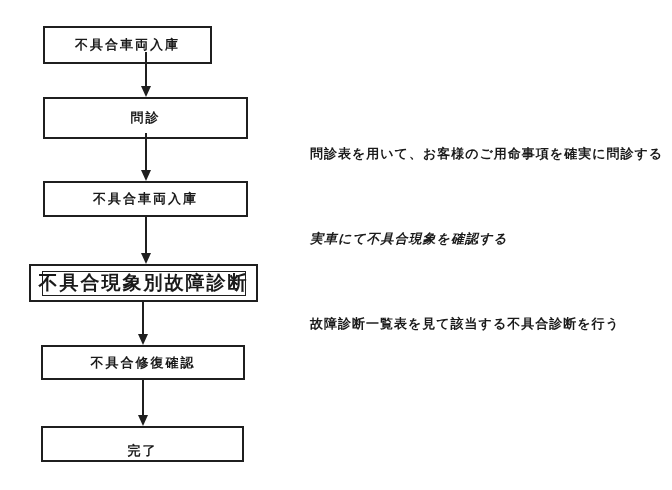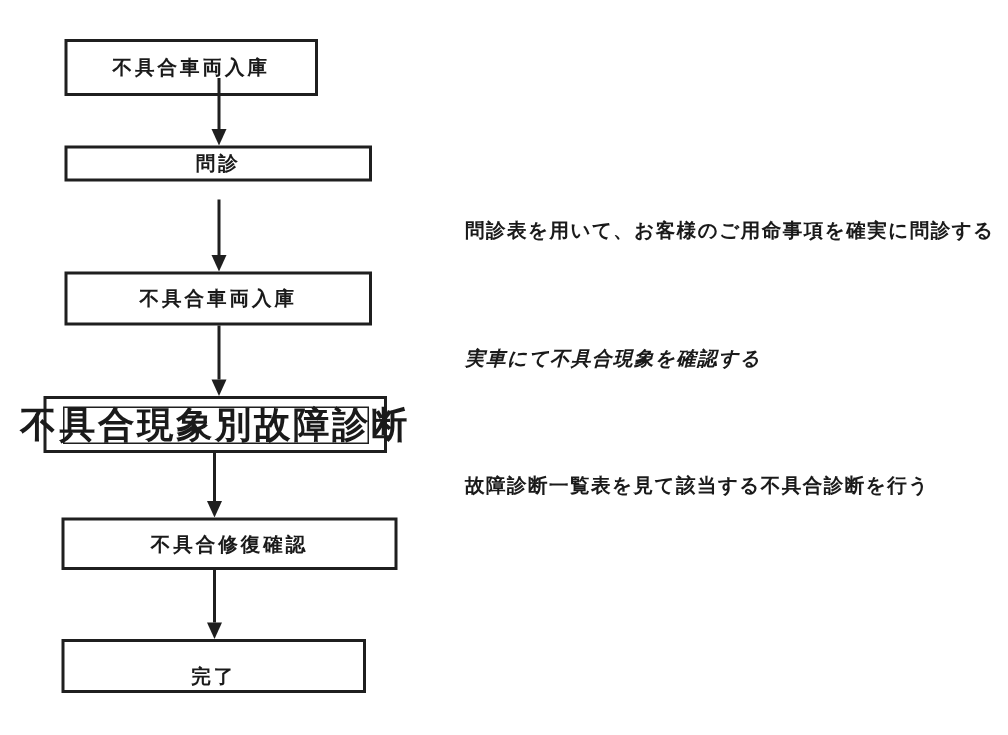--- a/index.html
+++ b/index.html
@@ -32,21 +32,21 @@
   .flow-box.emphasized {
     padding: 0;
   }
   .inner-box {
     box-sizing: border-box;
     border: 1px solid #1f1f1f;
     background: #ffffff;
     display: flex;
     align-items: center;
     justify-content: center;
-    font-size: 24px;
+    font-size: 19px;
     font-weight: bold;
     letter-spacing: 2px;
     width: 204px;
     height: 25px;
     white-space: nowrap;
   }
   .arrow {
     position: absolute;
     width: 12px;
     display: flex;
@@ -82,21 +82,21 @@
 
   <div class="flow-box" style="left:43px; top:26px; width:169px; height:38px;">
     <span>不具合車両入庫</span>
   </div>
 
   <div class="arrow" style="left:140px; top:52px; height:45px;">
     <div class="arrow-line"></div>
     <div class="arrow-head"></div>
   </div>
 
-  <div class="flow-box" style="left:43px; top:97px; width:205px; height:24px;">
+  <div class="flow-box" style="left:43px; top:97px; width:205px; height:42px;">
     <span>問診</span>
   </div>
 
   <div class="arrow" style="left:140px; top:133px; height:48px;">
     <div class="arrow-line"></div>
     <div class="arrow-head"></div>
   </div>
 
   <div class="flow-box" style="left:43px; top:181px; width:205px; height:36px;">
     <span>不具合車両入庫</span>
@@ -111,21 +111,21 @@
     <div class="inner-box">
       <span>不具合現象別故障診断</span>
     </div>
   </div>
 
   <div class="arrow" style="left:137px; top:302px; height:43px;">
     <div class="arrow-line"></div>
     <div class="arrow-head"></div>
   </div>
 
-  <div class="flow-box" style="left:41px; top:345px; width:224px; height:35px;">
+  <div class="flow-box" style="left:41px; top:345px; width:204px; height:35px;">
     <span>不具合修復確認</span>
   </div>
 
   <div class="arrow" style="left:137px; top:380px; height:46px;">
     <div class="arrow-line"></div>
     <div class="arrow-head"></div>
   </div>
 
   <div class="flow-box" style="left:41px; top:426px; width:203px; height:36px;align-items:flex-end;">
     <span>完了</span>

